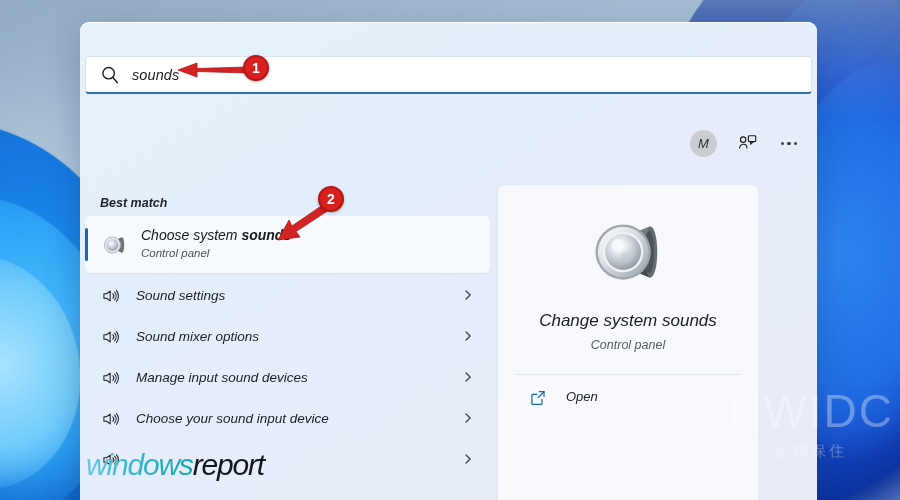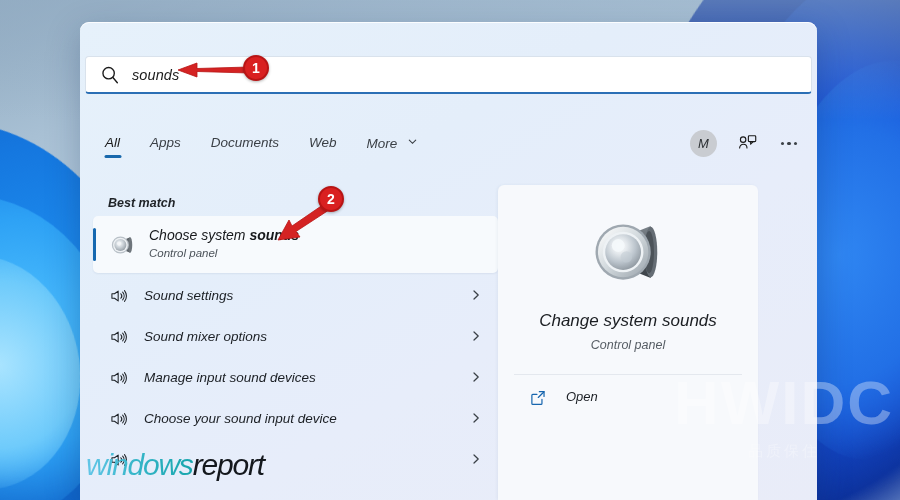--- a/index.html
+++ b/index.html
@@ -195,21 +195,20 @@
     display: block;
   }
 
   
   .results-col {
     position: absolute;
     left: 0;
     top: 160px;
     width: 418px;
     height: 318px;
-    padding-left: 8px;
   }
   .section-head {
     font-size: 12.5px;
     font-weight: bold;
     color: #1e2226;
     margin: 14px 0 6px 20px;
   }
   .best-card {
     position: relative;
     margin: 0 8px 0 5px;
@@ -366,23 +365,23 @@
   }
   .wm-hw {
     position: absolute;
     right: 6px;
     bottom: 42px;
     text-align: center;
     color: rgba(255,255,255,0.34);
     line-height: 1;
   }
   .wm-hw .hw-main {
-    font-size: 62px;
+    font-size: 46px;
     letter-spacing: 2px;
-    font-weight: bold;
+    font-weight: normal;
   }
   .wm-hw .hw-sub {
     font-size: 15px;
     letter-spacing: 3px;
     margin-top: 9px;
     color: rgba(255,255,255,0.30);
   }
 </style>
 </head>
 <body>
@@ -405,43 +404,20 @@
     <div class="searchbox-wrap">
       <span class="search-icon">
         <svg viewBox="0 0 24 24" width="22" height="22" fill="none" stroke="currentColor" stroke-width="1.5">
           <circle cx="10.5" cy="10" r="6.2"></circle>
           <line x1="15.2" y1="14.8" x2="20" y2="20.4" stroke-linecap="round"></line>
         </svg>
       </span>
       <span class="search-value" placeholder="Type here to search">sounds</span>
     </div>
 
-    <div class="tabs">
-      <div class="tab active">
-        <span>All</span>
-        <span class="tab-underline"></span>
-      </div>
-      <div class="tab">
-        <span>Apps</span>
-      </div>
-      <div class="tab">
-        <span>Documents</span>
-      </div>
-      <div class="tab">
-        <span>Web</span>
-      </div>
-      <div class="tab">
-        <span>More</span>
-        <span class="tab-chevron">
-          <svg viewBox="0 0 12 12" width="11" height="11" fill="none" stroke="#3a3f45" stroke-width="1.2" stroke-linecap="round">
-            <polyline points="2.5,4.5 6,8 9.5,4.5"></polyline>
-          </svg>
-        </span>
-      </div>
-    </div>
 
     <div class="top-actions">
       <div class="avatar">
         <span>M</span>
       </div>
       <div class="icon-btn">
         <svg viewBox="0 0 24 24" width="21" height="21" fill="none" stroke="#1b1b1b" stroke-width="1.3">
           <circle cx="7" cy="7.6" r="3.1"></circle>
           <path d="M3 17.2c0-2.5 1.9-4.3 4.2-4.3s4.2 1.8 4.2 4.3" stroke-linecap="round"></path>
           <rect x="13" y="3.2" width="8.4" height="6.6" rx="1"></rect>

